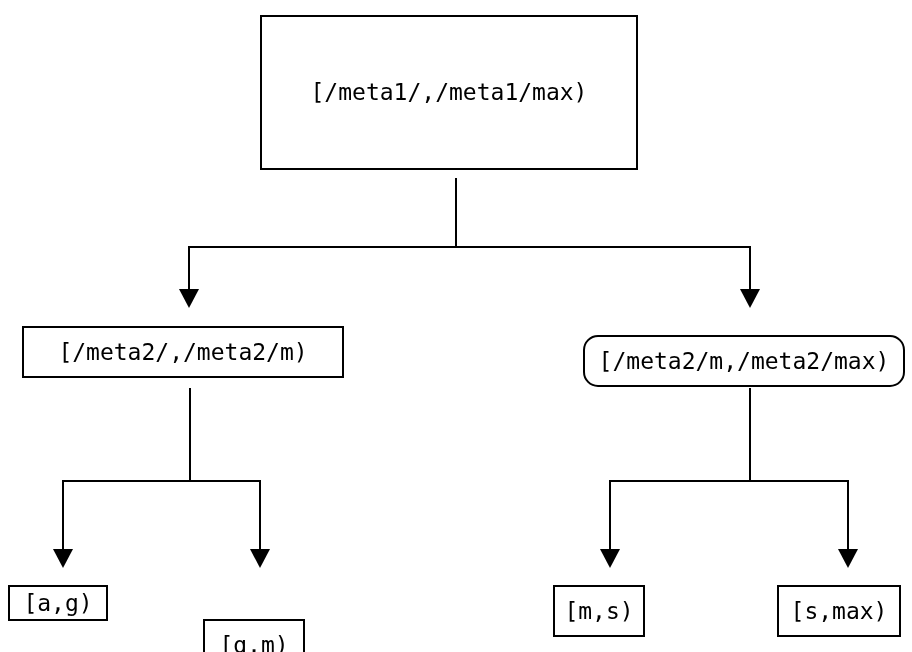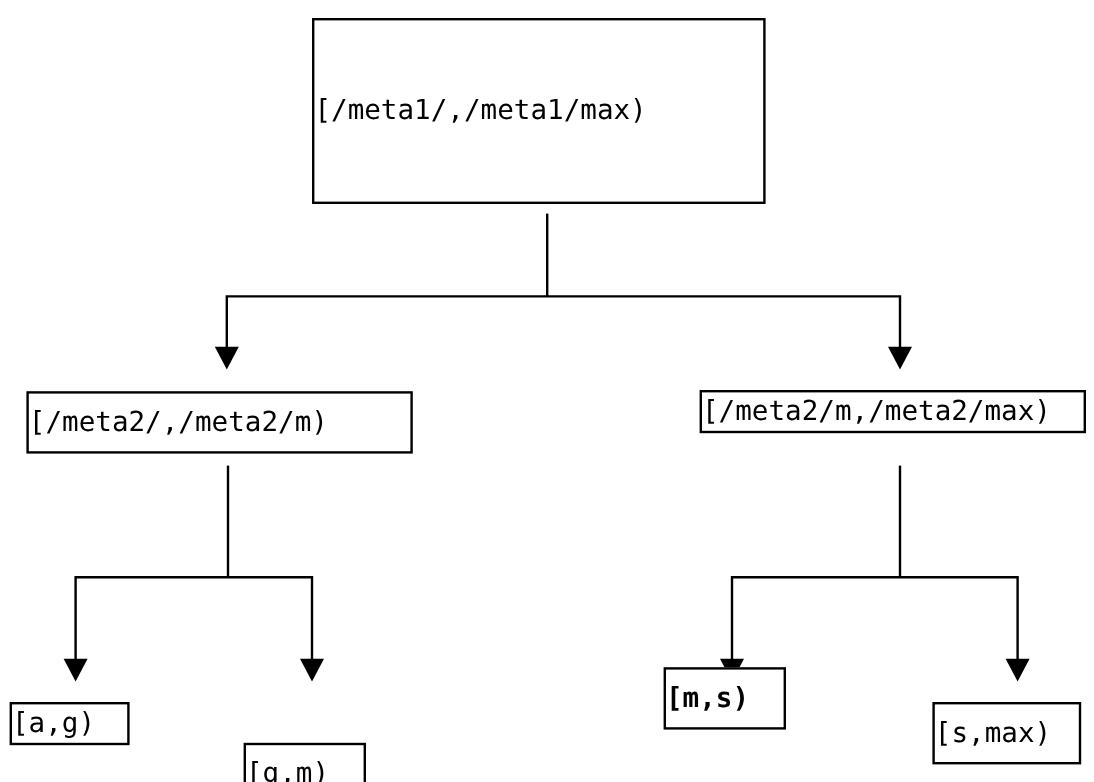--- a/index.html
+++ b/index.html
@@ -22,31 +22,32 @@
     width: 912px;
     height: 652px;
   }
   .node {
     position: absolute;
     box-sizing: border-box;
     border: 2px solid #000000;
     background: #ffffff;
     display: flex;
     align-items: center;
+    justify-content: center;
     font-size: 23px;
     line-height: 1;
     color: #000000;
     white-space: nowrap;
   }
   .node-root        { left: 260px; top: 15px;  width: 378px; height: 155px; }
   .node-l1-left     { left: 22px;  top: 326px; width: 322px; height: 52px; }
-  .node-l1-right    { left: 583px; top: 325px; width: 322px; height: 36px; }
+  .node-l1-right    { left: 583px; top: 335px; width: 322px; height: 52px; border-radius: 15px; }
   .node-leaf-1      { left: 8px;   top: 585px; width: 100px; height: 36px; }
   .node-leaf-2      { left: 203px; top: 619px; width: 102px; height: 52px; }
-  .node-leaf-3      { left: 553px; top: 556px; width: 102px; height: 52px; font-weight: bold; }
+  .node-leaf-3      { left: 553px; top: 585px; width: 92px; height: 52px; }
   .node-leaf-4      { left: 777px; top: 585px; width: 124px; height: 52px; }
 </style>
 </head>
 <body>
 
 <div class="canvas">
 
   <svg class="edges" viewBox="0 0 912 652" xmlns="http://www.w3.org/2000/svg" fill="none" stroke-width="2">
 
     <path d="M456,178 L456,247" stroke="#000000"></path>

